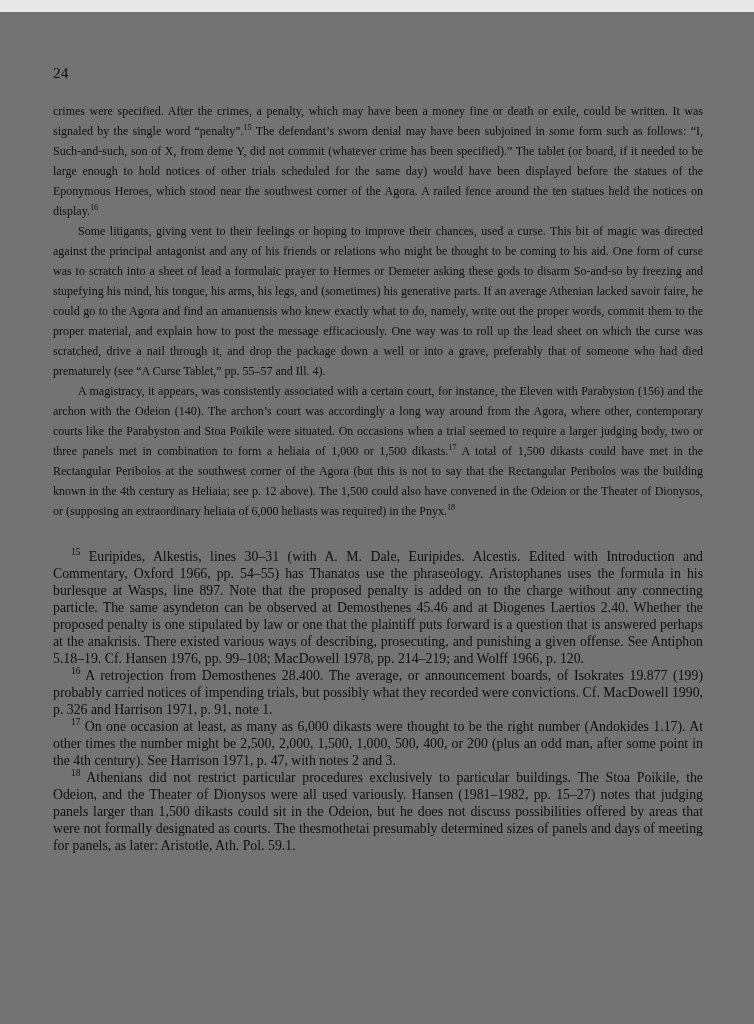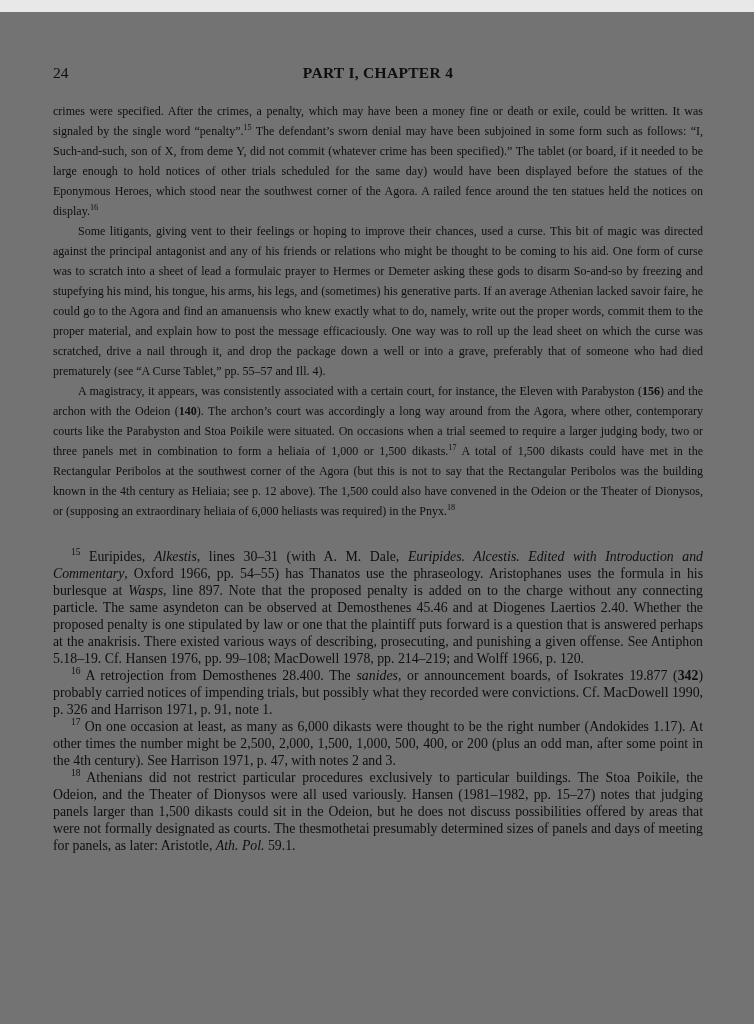--- a/index.html
+++ b/index.html
@@ -61,37 +61,36 @@
   .footnotes p {
     margin: 0;
     padding: 0;
     text-indent: 18px;
   }
   sup.fnref {
     font-size: 0.68em;
     vertical-align: super;
     line-height: 0;
   }
-  .it { font-style: italic; }
-  .bd { font-weight: bold; }
+  .it { }
+  .bd { font-weight: normal; }
 </style>
 </head>
 <body>
 
 <div class="page">
   <div class="content">
     <div class="header-row">
       <span class="pagenum">24</span>
-      <span class="running-head">PART I, CHAPTER 4</span>
     </div>
     <div class="body-text" id="body-text">
         <p><span>crimes were specified. After the crimes, a penalty, which may have been a money fine or death or exile, could be written. It was signaled by the single word “penalty”.</span><sup class="fnref">15</sup><span> The defendant’s sworn denial may have been subjoined in some form such as follows: “I, Such-and-such, son of X, from deme Y, did not commit (whatever crime has been specified).” The tablet (or board, if it needed to be large enough to hold notices of other trials scheduled for the same day) would have been displayed before the statues of the Eponymous Heroes, which stood near the southwest corner of the Agora. A railed fence around the ten statues held the notices on display.</span><sup class="fnref">16</sup></p>
         <p class="indent"><span>Some litigants, giving vent to their feelings or hoping to improve their chances, used a curse. This bit of magic was directed against the principal antagonist and any of his friends or relations who might be thought to be coming to his aid. One form of curse was to scratch into a sheet of lead a formulaic prayer to Hermes or Demeter asking these gods to disarm So-and-so by freezing and stupefying his mind, his tongue, his arms, his legs, and (sometimes) his generative parts. If an average Athenian lacked savoir faire, he could go to the Agora and find an amanuensis who knew exactly what to do, namely, write out the proper words, commit them to the proper material, and explain how to post the message efficaciously. One way was to roll up the lead sheet on which the curse was scratched, drive a nail through it, and drop the package down a well or into a grave, preferably that of someone who had died prematurely (see “A Curse Tablet,” pp. 55–57 and Ill. 4).</span></p>
         <p class="indent"><span>A magistracy, it appears, was consistently associated with a certain court, for instance, the Eleven with Parabyston (</span><span class="bd">156</span><span>) and the archon with the Odeion (</span><span class="bd">140</span><span>). The archon’s court was accordingly a long way around from the Agora, where other, contemporary courts like the Parabyston and Stoa Poikile were situated. On occasions when a trial seemed to require a larger judging body, two or three panels met in combination to form a heliaia of 1,000 or 1,500 dikasts.</span><sup class="fnref">17</sup><span> A total of 1,500 dikasts could have met in the Rectangular Peribolos at the southwest corner of the Agora (but this is not to say that the Rectangular Peribolos was the building known in the 4th century as Heliaia; see p. 12 above). The 1,500 could also have convened in the Odeion or the Theater of Dionysos, or (supposing an extraordinary heliaia of 6,000 heliasts was required) in the Pnyx.</span><sup class="fnref">18</sup></p>
       </div>
     <div class="footnotes" id="footnotes">
         <p><sup class="fnref">15</sup> <span>Euripides, </span><span class="it">Alkestis</span><span>, lines 30–31 (with A. M. Dale, </span><span class="it">Euripides. Alcestis. Edited with Introduction and Commentary</span><span>, Oxford 1966, pp. 54–55) has Thanatos use the phraseology. Aristophanes uses the formula in his burlesque at </span><span class="it">Wasps</span><span>, line 897. Note that the proposed penalty is added on to the charge without any connecting particle. The same asyndeton can be observed at Demosthenes 45.46 and at Diogenes Laertios 2.40. Whether the proposed penalty is one stipulated by law or one that the plaintiff puts forward is a question that is answered perhaps at the anakrisis. There existed various ways of describing, prosecuting, and punishing a given offense. See Antiphon 5.18–19. Cf. Hansen 1976, pp. 99–108; MacDowell 1978, pp. 214–219; and Wolff 1966, p. 120.</span></p>
-        <p><sup class="fnref">16</sup> <span>A retrojection from Demosthenes 28.400. The </span><span class="it">sanides</span><span>, or announcement boards, of Isokrates 19.877 (</span><span class="bd">342</span><span>) probably carried notices of impending trials, but possibly what they recorded were convictions. Cf. MacDowell 1990, p. 326 and Harrison 1971, p. 91, note 1.</span></p>
+        <p><sup class="fnref">16</sup> <span>A retrojection from Demosthenes 28.400. The </span><span class="it">average</span><span>, or announcement boards, of Isokrates 19.877 (</span><span class="bd">199</span><span>) probably carried notices of impending trials, but possibly what they recorded were convictions. Cf. MacDowell 1990, p. 326 and Harrison 1971, p. 91, note 1.</span></p>
         <p><sup class="fnref">17</sup> <span>On one occasion at least, as many as 6,000 dikasts were thought to be the right number (Andokides 1.17). At other times the number might be 2,500, 2,000, 1,500, 1,000, 500, 400, or 200 (plus an odd man, after some point in the 4th century). See Harrison 1971, p. 47, with notes 2 and 3.</span></p>
         <p><sup class="fnref">18</sup> <span>Athenians did not restrict particular procedures exclusively to particular buildings. The Stoa Poikile, the Odeion, and the Theater of Dionysos were all used variously. Hansen (1981–1982, pp. 15–27) notes that judging panels larger than 1,500 dikasts could sit in the Odeion, but he does not discuss possibilities offered by areas that were not formally designated as courts. The thesmothetai presumably determined sizes of panels and days of meeting for panels, as later: Aristotle, </span><span class="it">Ath. Pol.</span><span> 59.1.</span></p>
       </div>
   </div>
 </div>
 
 </body></html>

